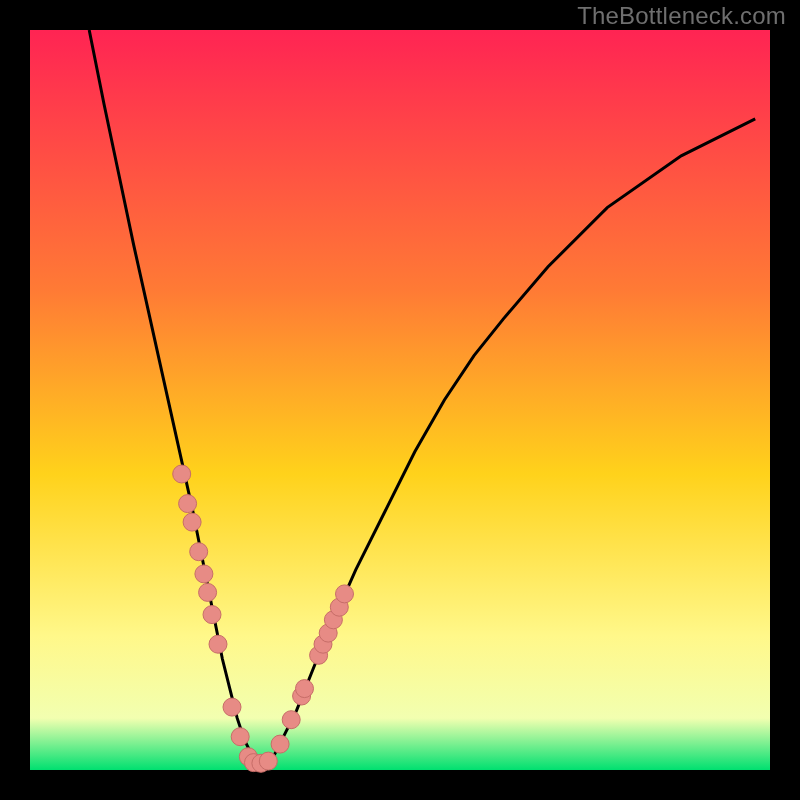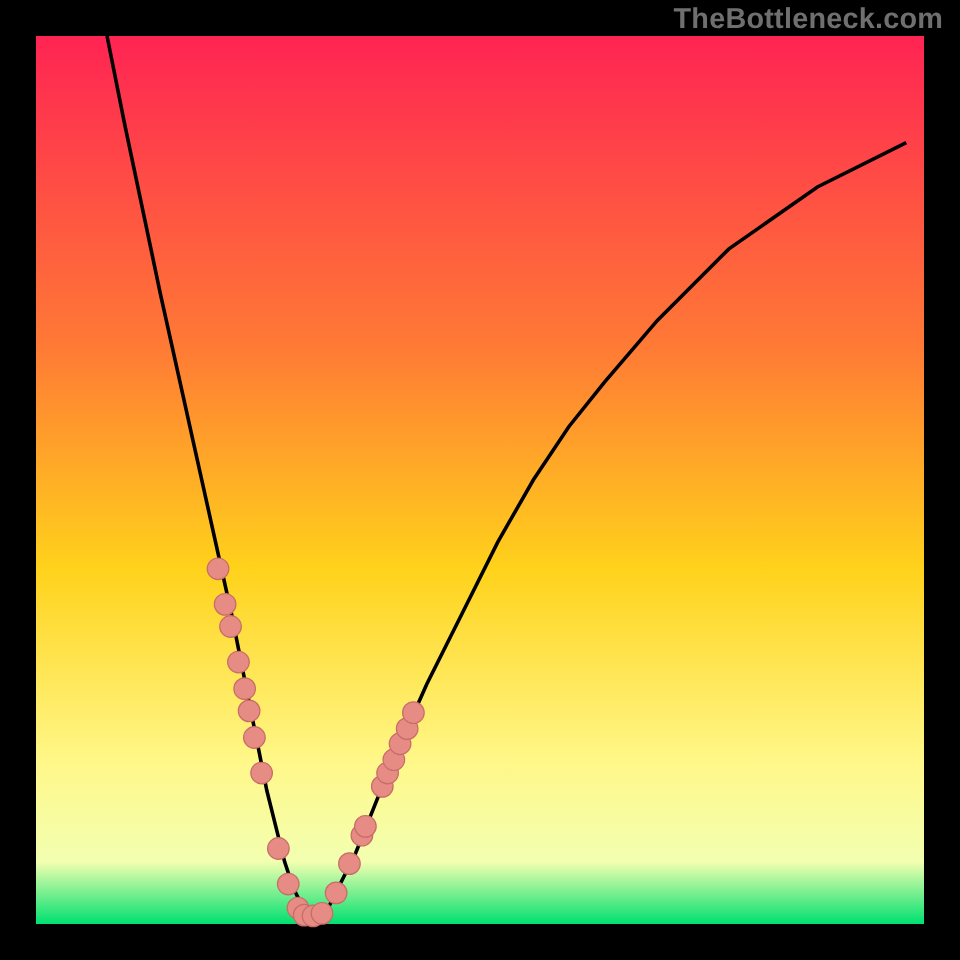--- a/index.html
+++ b/index.html
@@ -22,21 +22,21 @@
   .plot {
     position: absolute;
     display: block;
   }
   .watermark {
     position: absolute;
     top: 2px;
     right: 14px;
     color: #6f6f6f;
     font-size: 24px;
-    font-weight: 700;
+    font-weight: 400;
     letter-spacing: 0.2px;
   }
 </style>
 </head>
 <body>
 
 <div class="frame">
 
   <svg class="plot" width="800" height="800" viewBox="0 0 800 800">
     <defs>

